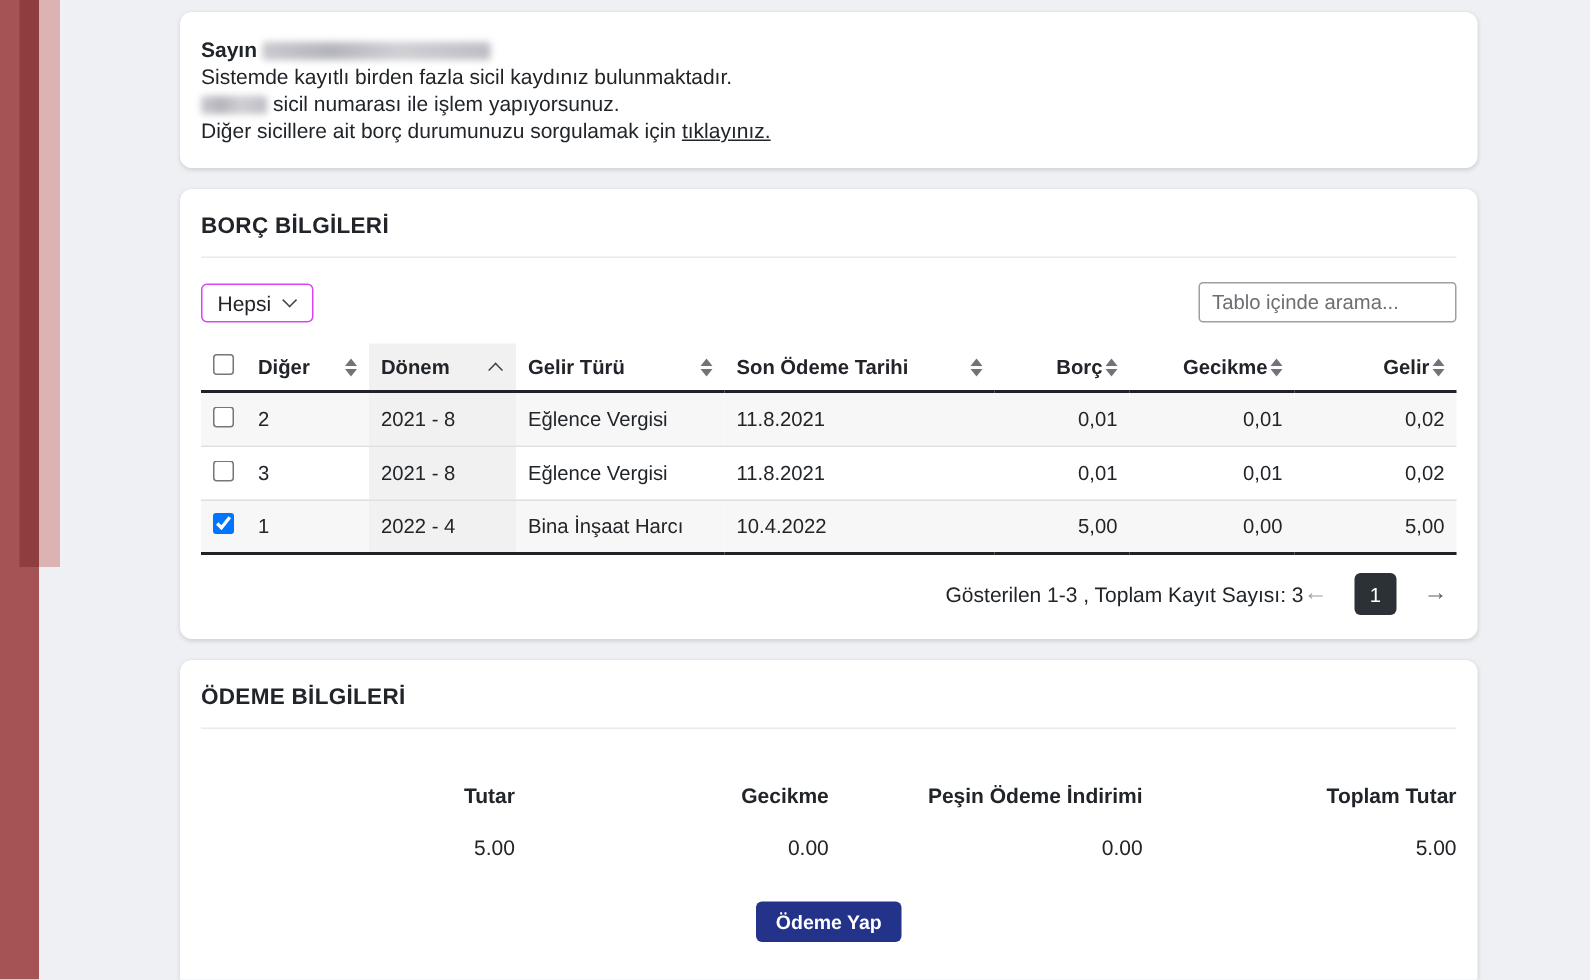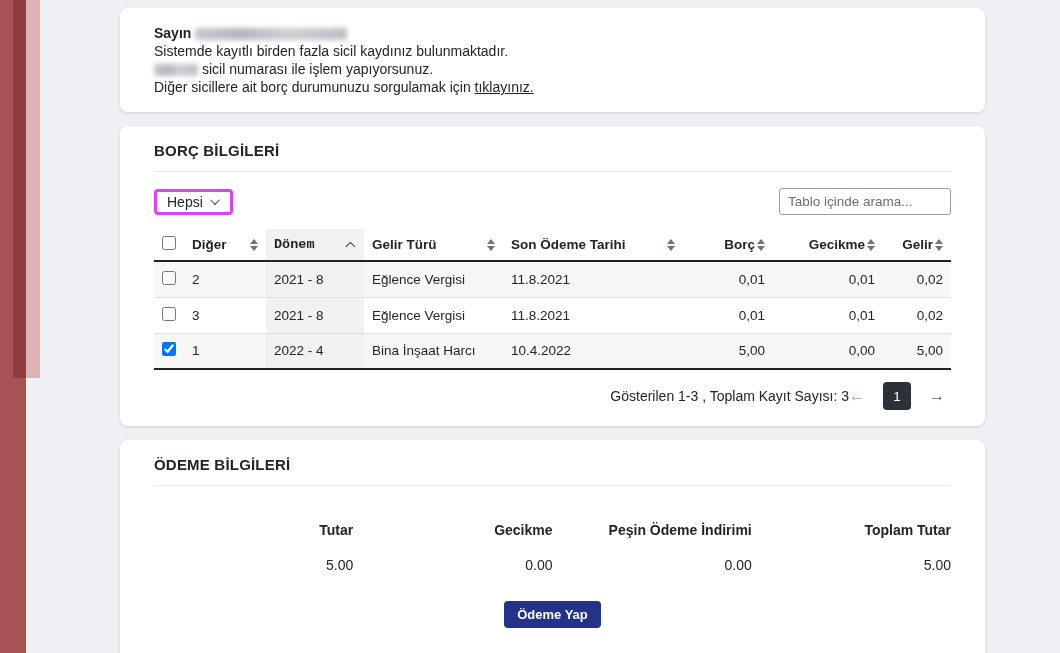--- a/index.html
+++ b/index.html
@@ -14,21 +14,21 @@
   
   .stripe-main   { position:absolute; left:0;   top:0; width:26px; height:653px; background:#a65353; }
   .stripe-dark   { position:absolute; left:13px;top:0; width:13px; height:378px; background:#8e3e3e; }
   .stripe-pink   { position:absolute; left:26px;top:0; width:14px; height:378px; background:#dcb2b2; }
 
   .content { position:absolute; left:120px; top:8px; width:865px; }
 
   .card {
     background:#ffffff; border-radius:8px;
     box-shadow:0 1px 3px rgba(60,64,67,.18);
-    padding:16px 34px;
+    padding:16px 14px;
   }
   .card + .card { margin-top:14px; }
 
   
   .notice p { line-height:18px; }
   .redact {
     display:inline-block; height:12px; border-radius:2px;
     background:linear-gradient(90deg,#c9c9cf,#b4b4bc 30%,#cfcfd4 60%,#bdbdc4);
     filter:blur(2.5px); vertical-align:middle;
   }
@@ -36,21 +36,21 @@
   .redact.sicil { width:44px; margin-right:4px; }
   .notice a { color:#212529; text-decoration:underline; cursor:pointer; }
 
   .card-title { font-size:15px; font-weight:bold; letter-spacing:.2px; }
   .divider { border:none; border-top:1px solid #e8eaed; margin:12px 0 0 0; }
 
   
   .controls { display:flex; justify-content:space-between; align-items:center; margin:16px 0 14px 0; }
   .fake-select {
     display:inline-flex; align-items:center; gap:10px;
-    border:3px solid #d946ef; border-radius:4px;
+    border:1px solid #d946ef; border-radius:4px;
     padding:3px 10px; background:#fff; cursor:pointer; height:26px;
   }
   .chev { width:7px; height:7px; border-left:1.5px solid #444; border-bottom:1.5px solid #444;
           transform:rotate(-45deg) translateY(-2px); }
   .search-input {
     width:172px; height:27px; border:1px solid #9aa0a6; border-radius:3px;
     padding:0 8px; font-family:inherit; font-size:13.5px; color:#212529; background:#fff;
   }
   .search-input::placeholder { color:#6b6f73; }
 
@@ -144,21 +144,21 @@
           </th>
           <th style="width:82px;">
             <span class="th-flex">
               <span>Diğer</span>
               <span class="sort-icon">
                   <span class="tri-up"></span>
                   <span class="tri-down"></span>
                 </span>
             </span>
           </th>
-          <th style="width:98px;font-family:Liberation Mono, monospace;" class="sorted-col">
+          <th style="width:98px;" class="sorted-col">
             <span class="th-flex">
               <span>Dönem</span>
               <span class="caret-up"></span>
             </span>
           </th>
           <th style="width:139px;">
             <span class="th-flex">
               <span>Gelir Türü</span>
               <span class="sort-icon">
                   <span class="tri-up"></span>

